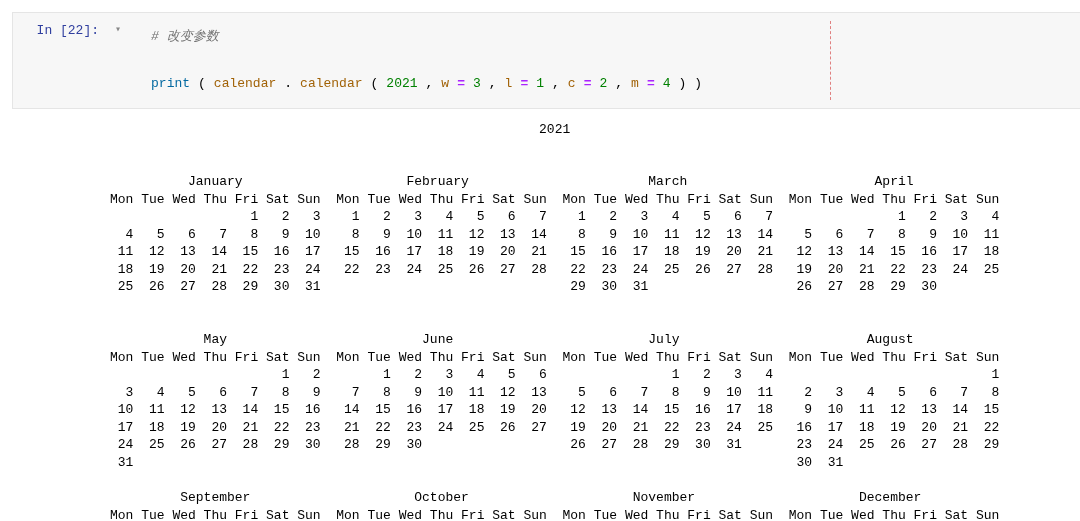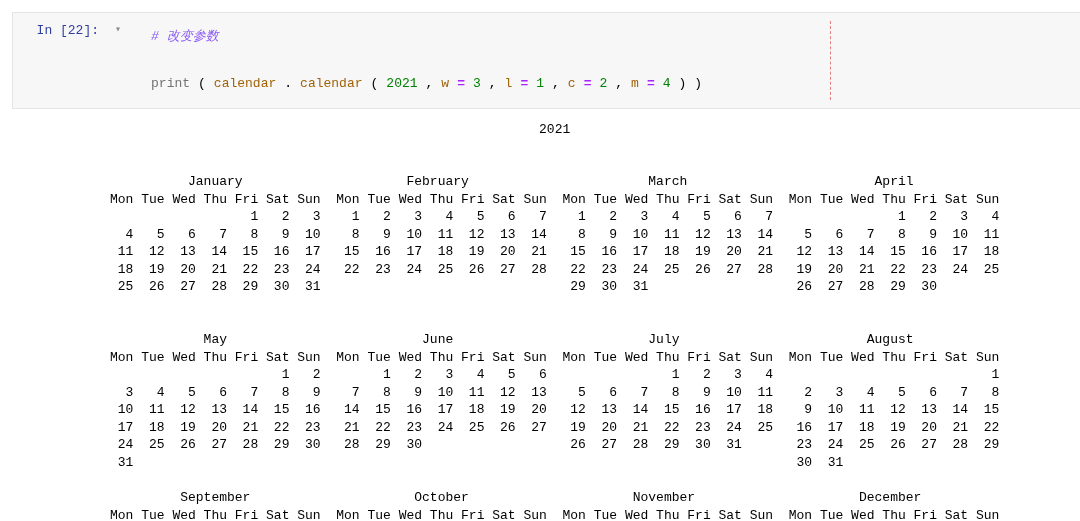--- a/index.html
+++ b/index.html
@@ -39,22 +39,22 @@
     .code-area {
       flex: 1;
       padding: 6px 10px;
       background: #f7f7f7;
       line-height: 1.5;
       position: relative;
     }
     .code-line {
       white-space: pre;
     }
-    .comment { color: #8b5cf6; font-style: italic; }
-    .builtin { color: #737373; }
+    .comment { color: #737373; font-style: italic; }
+    .builtin { color: #0369a1; }
     .number { color: #008000; }
     .paren { color: #000; }
     .kwarg { color: #a16207; }
     .op { color: #AA22FF; font-weight: bold;}
     .ruler {
       position: absolute;
       top: 0;
       bottom: 0;
       border-left: 1px dashed #e08080;
     }

